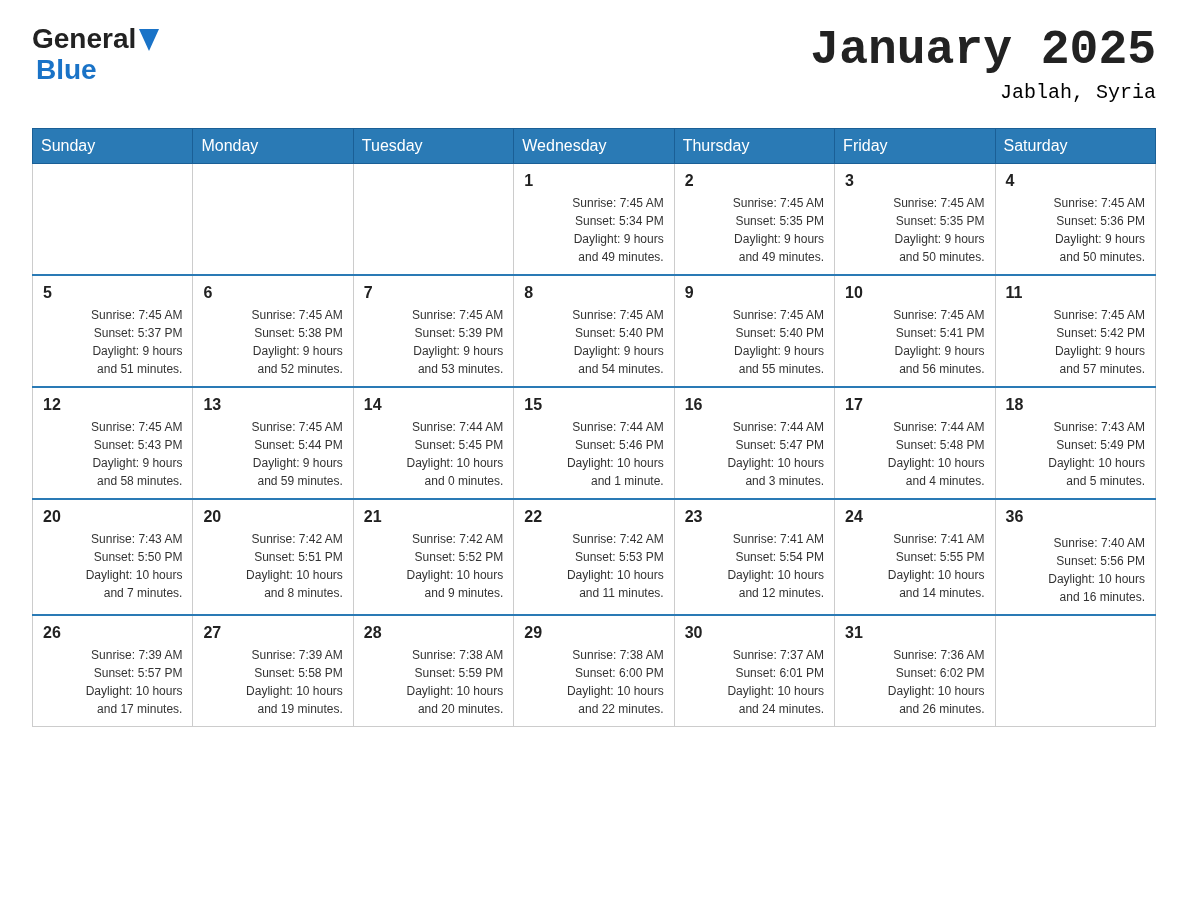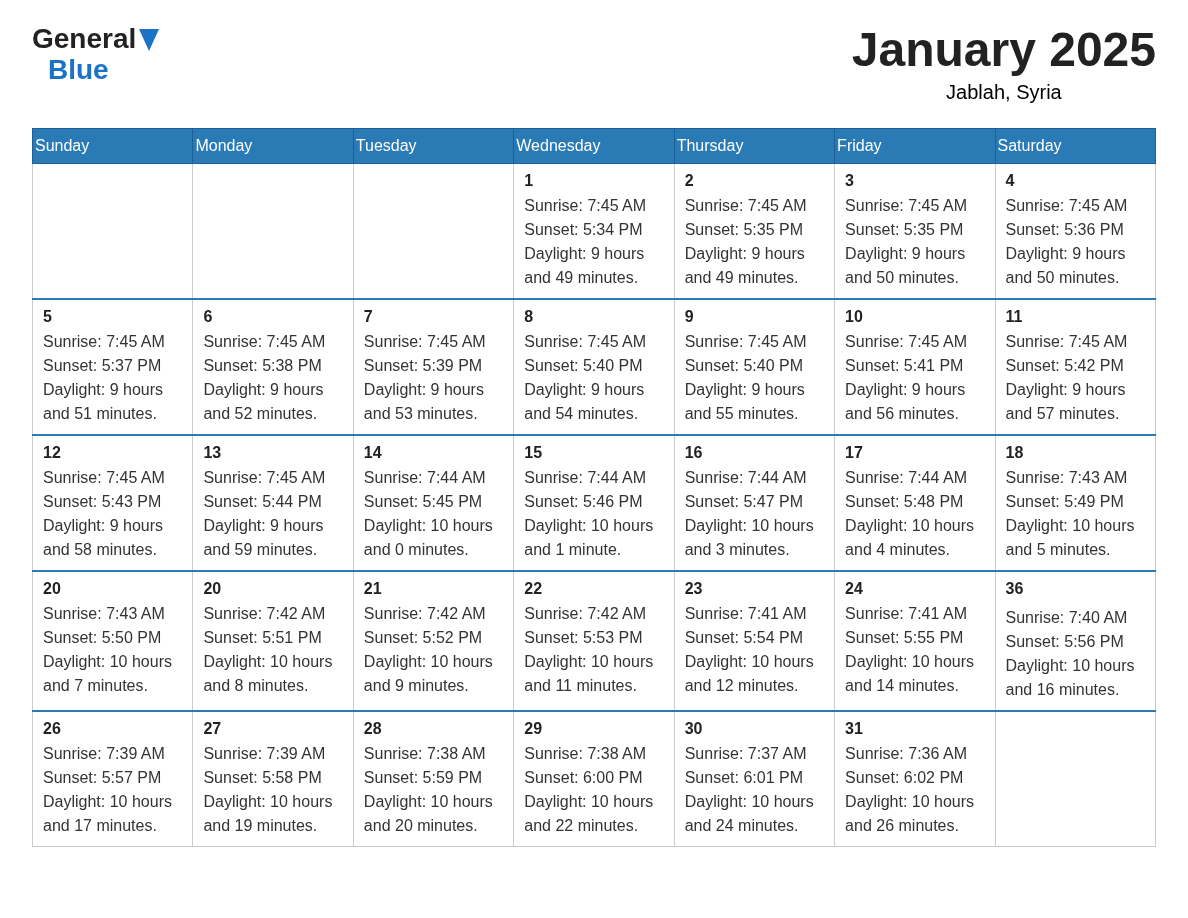--- a/index.html
+++ b/index.html
@@ -24,21 +24,22 @@
       font-size: 28px;
       font-weight: bold;
       color: #222;
     }
     .logo-text-blue {
       font-size: 28px;
       font-weight: bold;
       color: #1a73c7;
     }
     .title-area {
-      text-align: center;
+      text-align: right;
+      font-family: Liberation Mono, monospace;
     }
     .month-title {
       font-size: 48px;
       font-weight: bold;
       color: #222;
       line-height: 1.1;
     }
     .location {
       font-size: 20px;
       color: #000000;
@@ -46,63 +47,64 @@
     }
     .calendar {
       width: 100%;
       border-collapse: collapse;
     }
     .calendar th {
       background-color: #2a7ab5;
       color: #fff;
       font-size: 16px;
       font-weight: normal;
-      padding: 8px 2px;
+      padding: 8px 8px;
       text-align: left;
       border: 1px solid #1a5f96;
     }
     .calendar td {
       border: 1px solid #ccc;
       vertical-align: top;
       padding: 8px 10px;
       width: 14.28%;
       min-height: 90px;
     }
     .day-number {
       font-size: 16px;
       font-weight: bold;
       color: #222;
       display: block;
       margin-bottom: 4px;
     }
     .day-info {
-      font-size: 16px;
+      font-size: 12px;
       color: #333;
       line-height: 1.5;
+      text-align: right;
     }
     .empty-cell {
       background: #fff;
     }
     .row-separator td {
       border-top: 2px solid #2a7ab5;
     }
   </style>
 </head>
 <body>
 
 <div class="header">
   <div class="logo">
     <div style="display:flex; flex-direction:column; line-height:1.1;">
       <div style="display:flex; align-items:center;">
         <span class="logo-text-general">General</span>
         <svg width="20" height="22" viewBox="0 0 20 22" style="margin-left:3px; margin-top:2px;">
           <polygon points="0,0 20,0 10,22" fill="#1a73c7"></polygon>
         </svg>
       </div>
-      <span class="logo-text-blue" style="margin-left:16px;">Blue</span>
+      <span class="logo-text-blue" style="margin-left:4px;">Blue</span>
     </div>
   </div>
   <div class="title-area">
     <div class="month-title">January 2025</div>
     <div class="location">Jablah, Syria</div>
   </div>
 </div>
 
 <table class="calendar">
   <thead>

